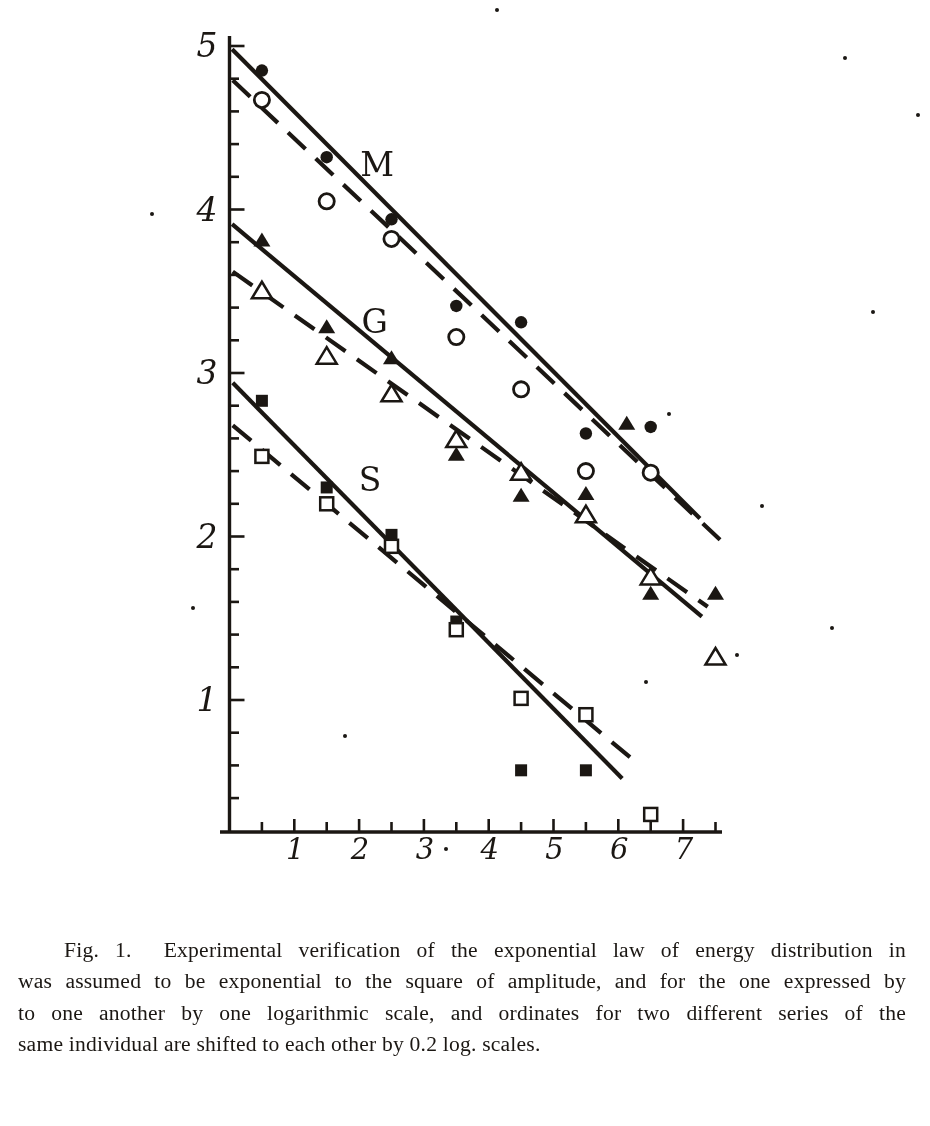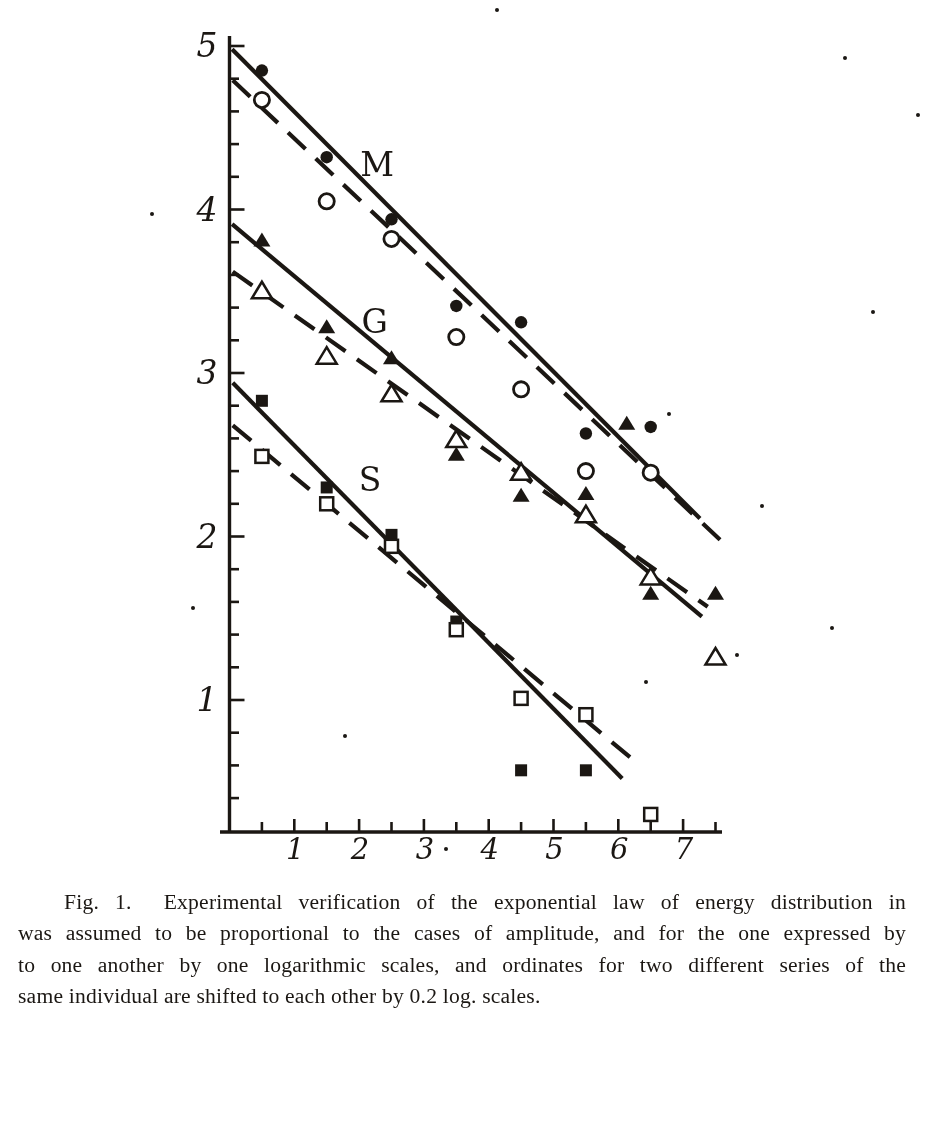--- a/index.html
+++ b/index.html
@@ -15,21 +15,21 @@
   .serieslabel{font-family:"DejaVu Serif",serif;font-size:33px;fill:#1b1713;}
   figcaption{
     padding:15px 24px 0 18px;
   }
   .cap-line{
     font-size:21.6px;line-height:31.4px;
     text-align:justify;text-align-last:justify;
     letter-spacing:0.2px;
     white-space:normal;
   }
-  .cap-line.indent{text-indent:46px;}
+  .cap-line.indent{text-indent:46px;margin-top:48px;}
   .cap-line.last{text-align-last:left;}
 </style>
 </head>
 <body>
 
 <figure>
   <svg id="plot" width="930" height="872" viewBox="0 0 930 872">
       <line x1="229.5" y1="36" x2="229.5" y2="832" stroke="#1b1713" stroke-width="3.4"></line>
       <line x1="220" y1="832" x2="722" y2="832" stroke="#1b1713" stroke-width="3.4"></line>
       <line x1="229.5" y1="798.1" x2="239" y2="798.1" stroke="#1b1713" stroke-width="2.6"></line>
@@ -145,17 +145,17 @@
       <circle cx="762" cy="506" r="2" fill="#1b1713"></circle>
       <circle cx="193" cy="608" r="2" fill="#1b1713"></circle>
       <circle cx="832" cy="628" r="2" fill="#1b1713"></circle>
       <circle cx="646" cy="682" r="2" fill="#1b1713"></circle>
       <circle cx="345" cy="736" r="2" fill="#1b1713"></circle>
       <circle cx="737" cy="655" r="2" fill="#1b1713"></circle>
       <circle cx="446" cy="849" r="2" fill="#1b1713"></circle>
     </svg>
   <figcaption>
     <div class="cap-line indent">Fig. 1.&nbsp; Experimental verification of the exponential law of energy distribution in</div>
-    <div class="cap-line">was assumed to be proportional to the cases of amplitude, and for the one expressed by</div>
-    <div class="cap-line">to one another by one logarithmic scales, and ordinates for two different series of the</div>
+    <div class="cap-line">was assumed to be exponential to the square of amplitude, and for the one expressed by</div>
+    <div class="cap-line">to one another by one logarithmic scale, and ordinates for two different series of the</div>
     <div class="cap-line last">same individual are shifted to each other by 0.2 log. scales.</div>
   </figcaption>
 </figure>
 
 </body></html>

